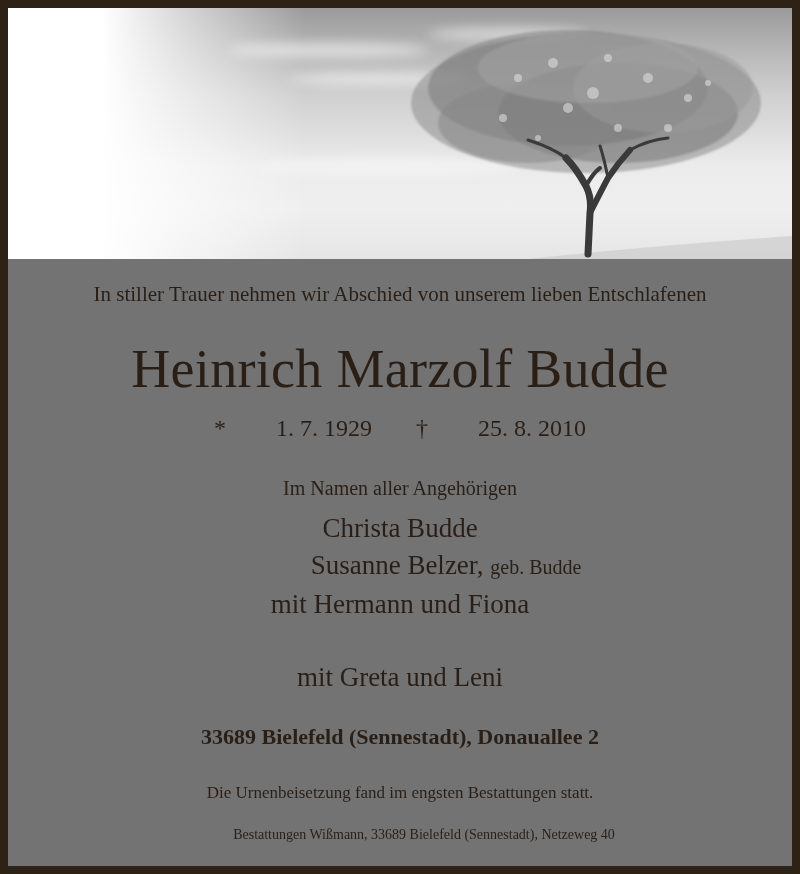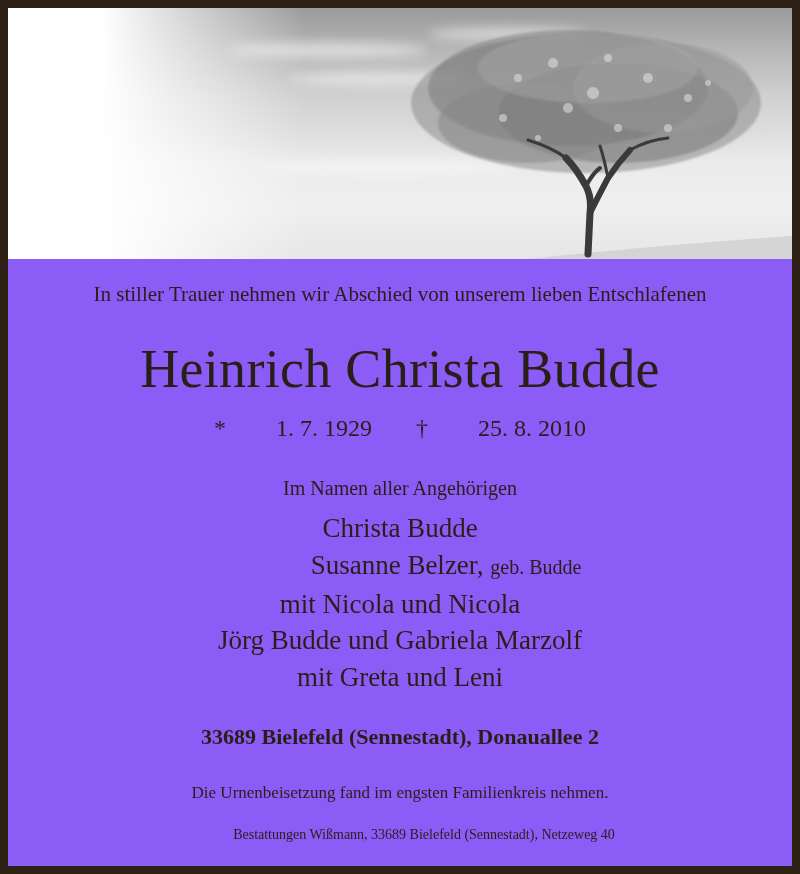--- a/index.html
+++ b/index.html
@@ -2,21 +2,21 @@
 <html><head>
   <meta charset="utf-8">
   <style>
     html, body { margin: 0; padding: 0; background: #ffffff; }
     body { width: 800px; height: 874px; overflow: hidden; }
     .notice {
       position: relative;
       width: 800px; height: 874px;
       box-sizing: border-box;
       border: 8px solid #2e2116;
-      background: #8b5cf6;
+      background: #737373;
       color: #2a1f17;
       font-family: "Liberation Serif", "DejaVu Serif", serif;
     }
     .photo {
       position: absolute; left: 0; top: 0;
       width: 784px; height: 251px;
       overflow: hidden;
       background:
         linear-gradient(90deg, #ffffff 0%, #ffffff 12%, rgba(255,255,255,0.6) 22%, rgba(255,255,255,0) 38%),
         linear-gradient(180deg, #9a9a9a 0%, #b8b8b8 18%, #d0d0d0 35%, #dedede 50%, #ebebeb 62%, #efefef 80%, #e6e6e6 100%);
@@ -89,44 +89,41 @@
         <path d="M 578 178 Q 585 165 592 160" stroke-width="4"></path>
         <path d="M 558 150 Q 545 140 520 132" stroke-width="3"></path>
         <path d="M 622 142 Q 640 132 660 130" stroke-width="3"></path>
         <path d="M 600 170 Q 596 150 592 138" stroke-width="3"></path>
       </g>
     </svg>
   </div>
 
   <div class="text-block intro">In stiller Trauer nehmen wir Abschied von unserem lieben Entschlafenen</div>
 
-  <div class="text-block name">Heinrich Christa Budde</div>
+  <div class="text-block name">Heinrich Marzolf Budde</div>
 
   <div class="text-block dates">
     <span><span>*</span> <span>1. 7. 1929</span></span><span><span>†</span> <span>25. 8. 2010</span></span>
   </div>
 
   <div class="text-block signed">Im Namen aller Angehörigen</div>
 
   <div class="text-block mourner m1">
     <span>Christa Budde</span>
   </div>
   <div class="text-block mourner m2">
     <span>Susanne Belzer,</span>
     <small>geb. Budde</small>
   </div>
   <div class="text-block mourner m3">
-    <span>mit Nicola und Nicola</span>
-  </div>
-  <div class="text-block mourner m4">
-    <span>Jörg Budde und Gabriela Marzolf</span>
+    <span>mit Hermann und Fiona</span>
   </div>
   <div class="text-block mourner m5">
     <span>mit Greta und Leni</span>
   </div>
 
   <div class="text-block address">33689 Bielefeld (Sennestadt), Donauallee 2</div>
 
-  <div class="text-block burial">Die Urnenbeisetzung fand im engsten Familienkreis nehmen.</div>
+  <div class="text-block burial">Die Urnenbeisetzung fand im engsten Bestattungen statt.</div>
 
   <div class="text-block undertaker">Bestattungen Wißmann, 33689 Bielefeld (Sennestadt), Netzeweg 40</div>
 
 </div>
 
 </body></html>

